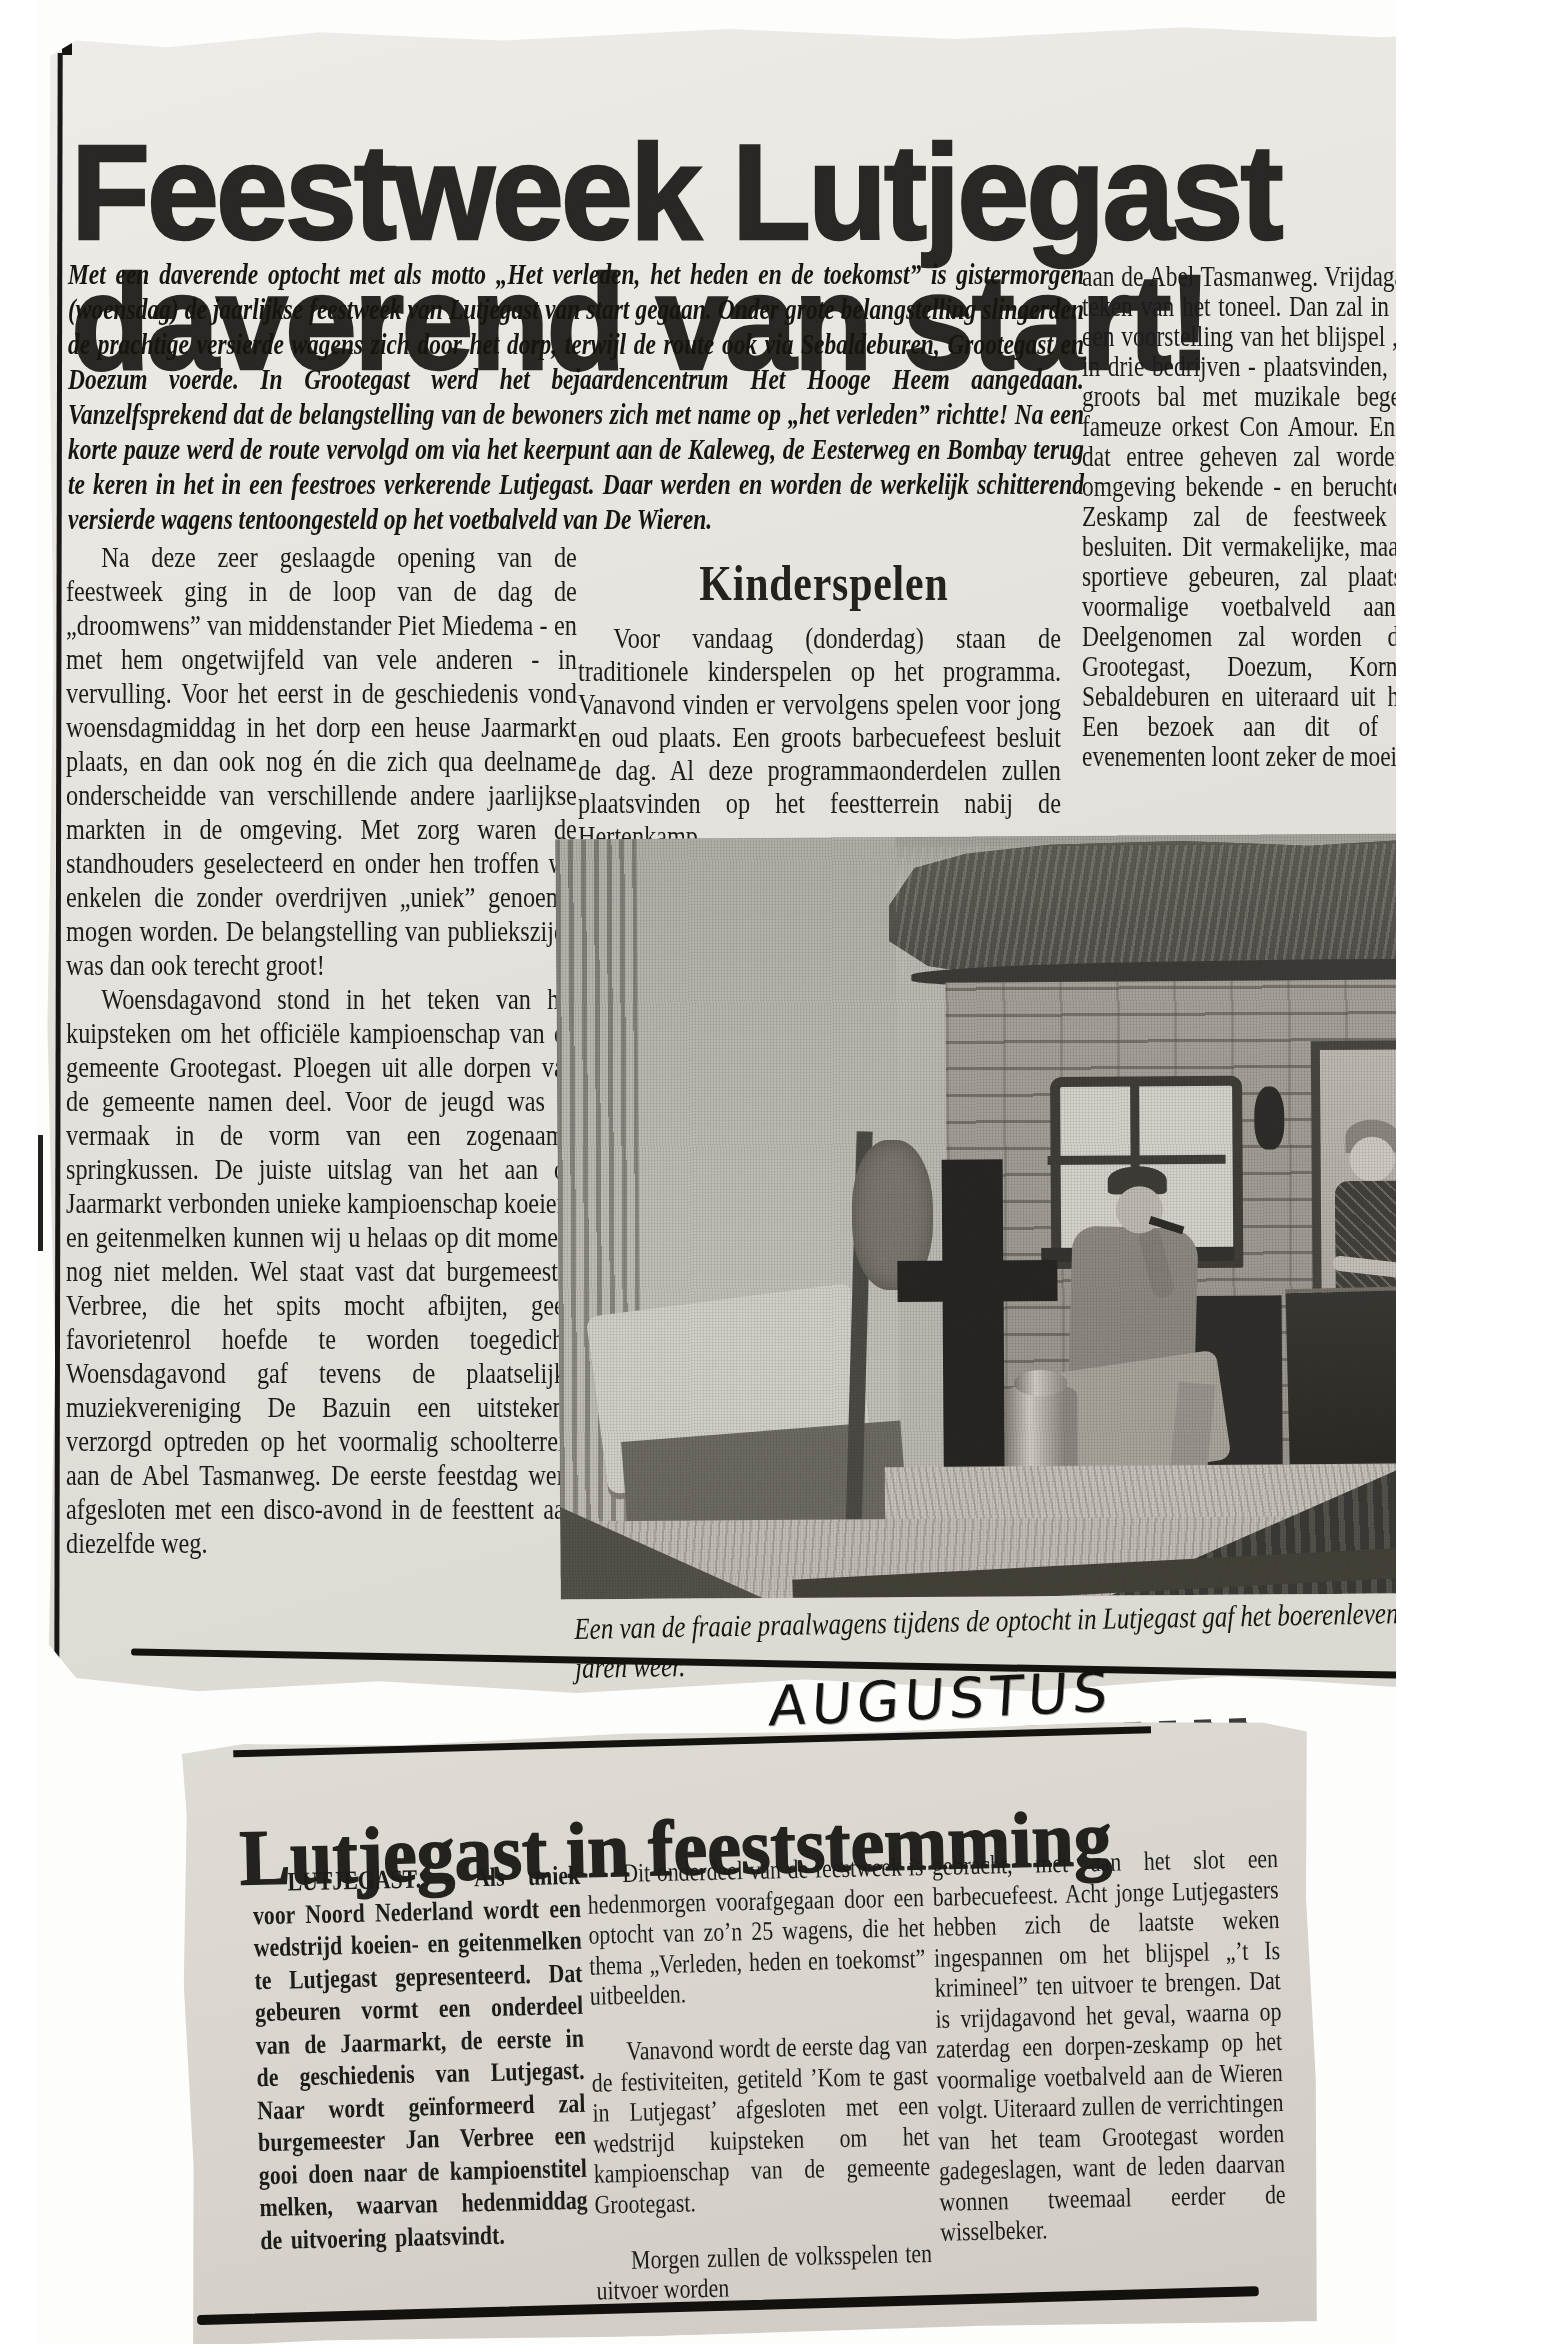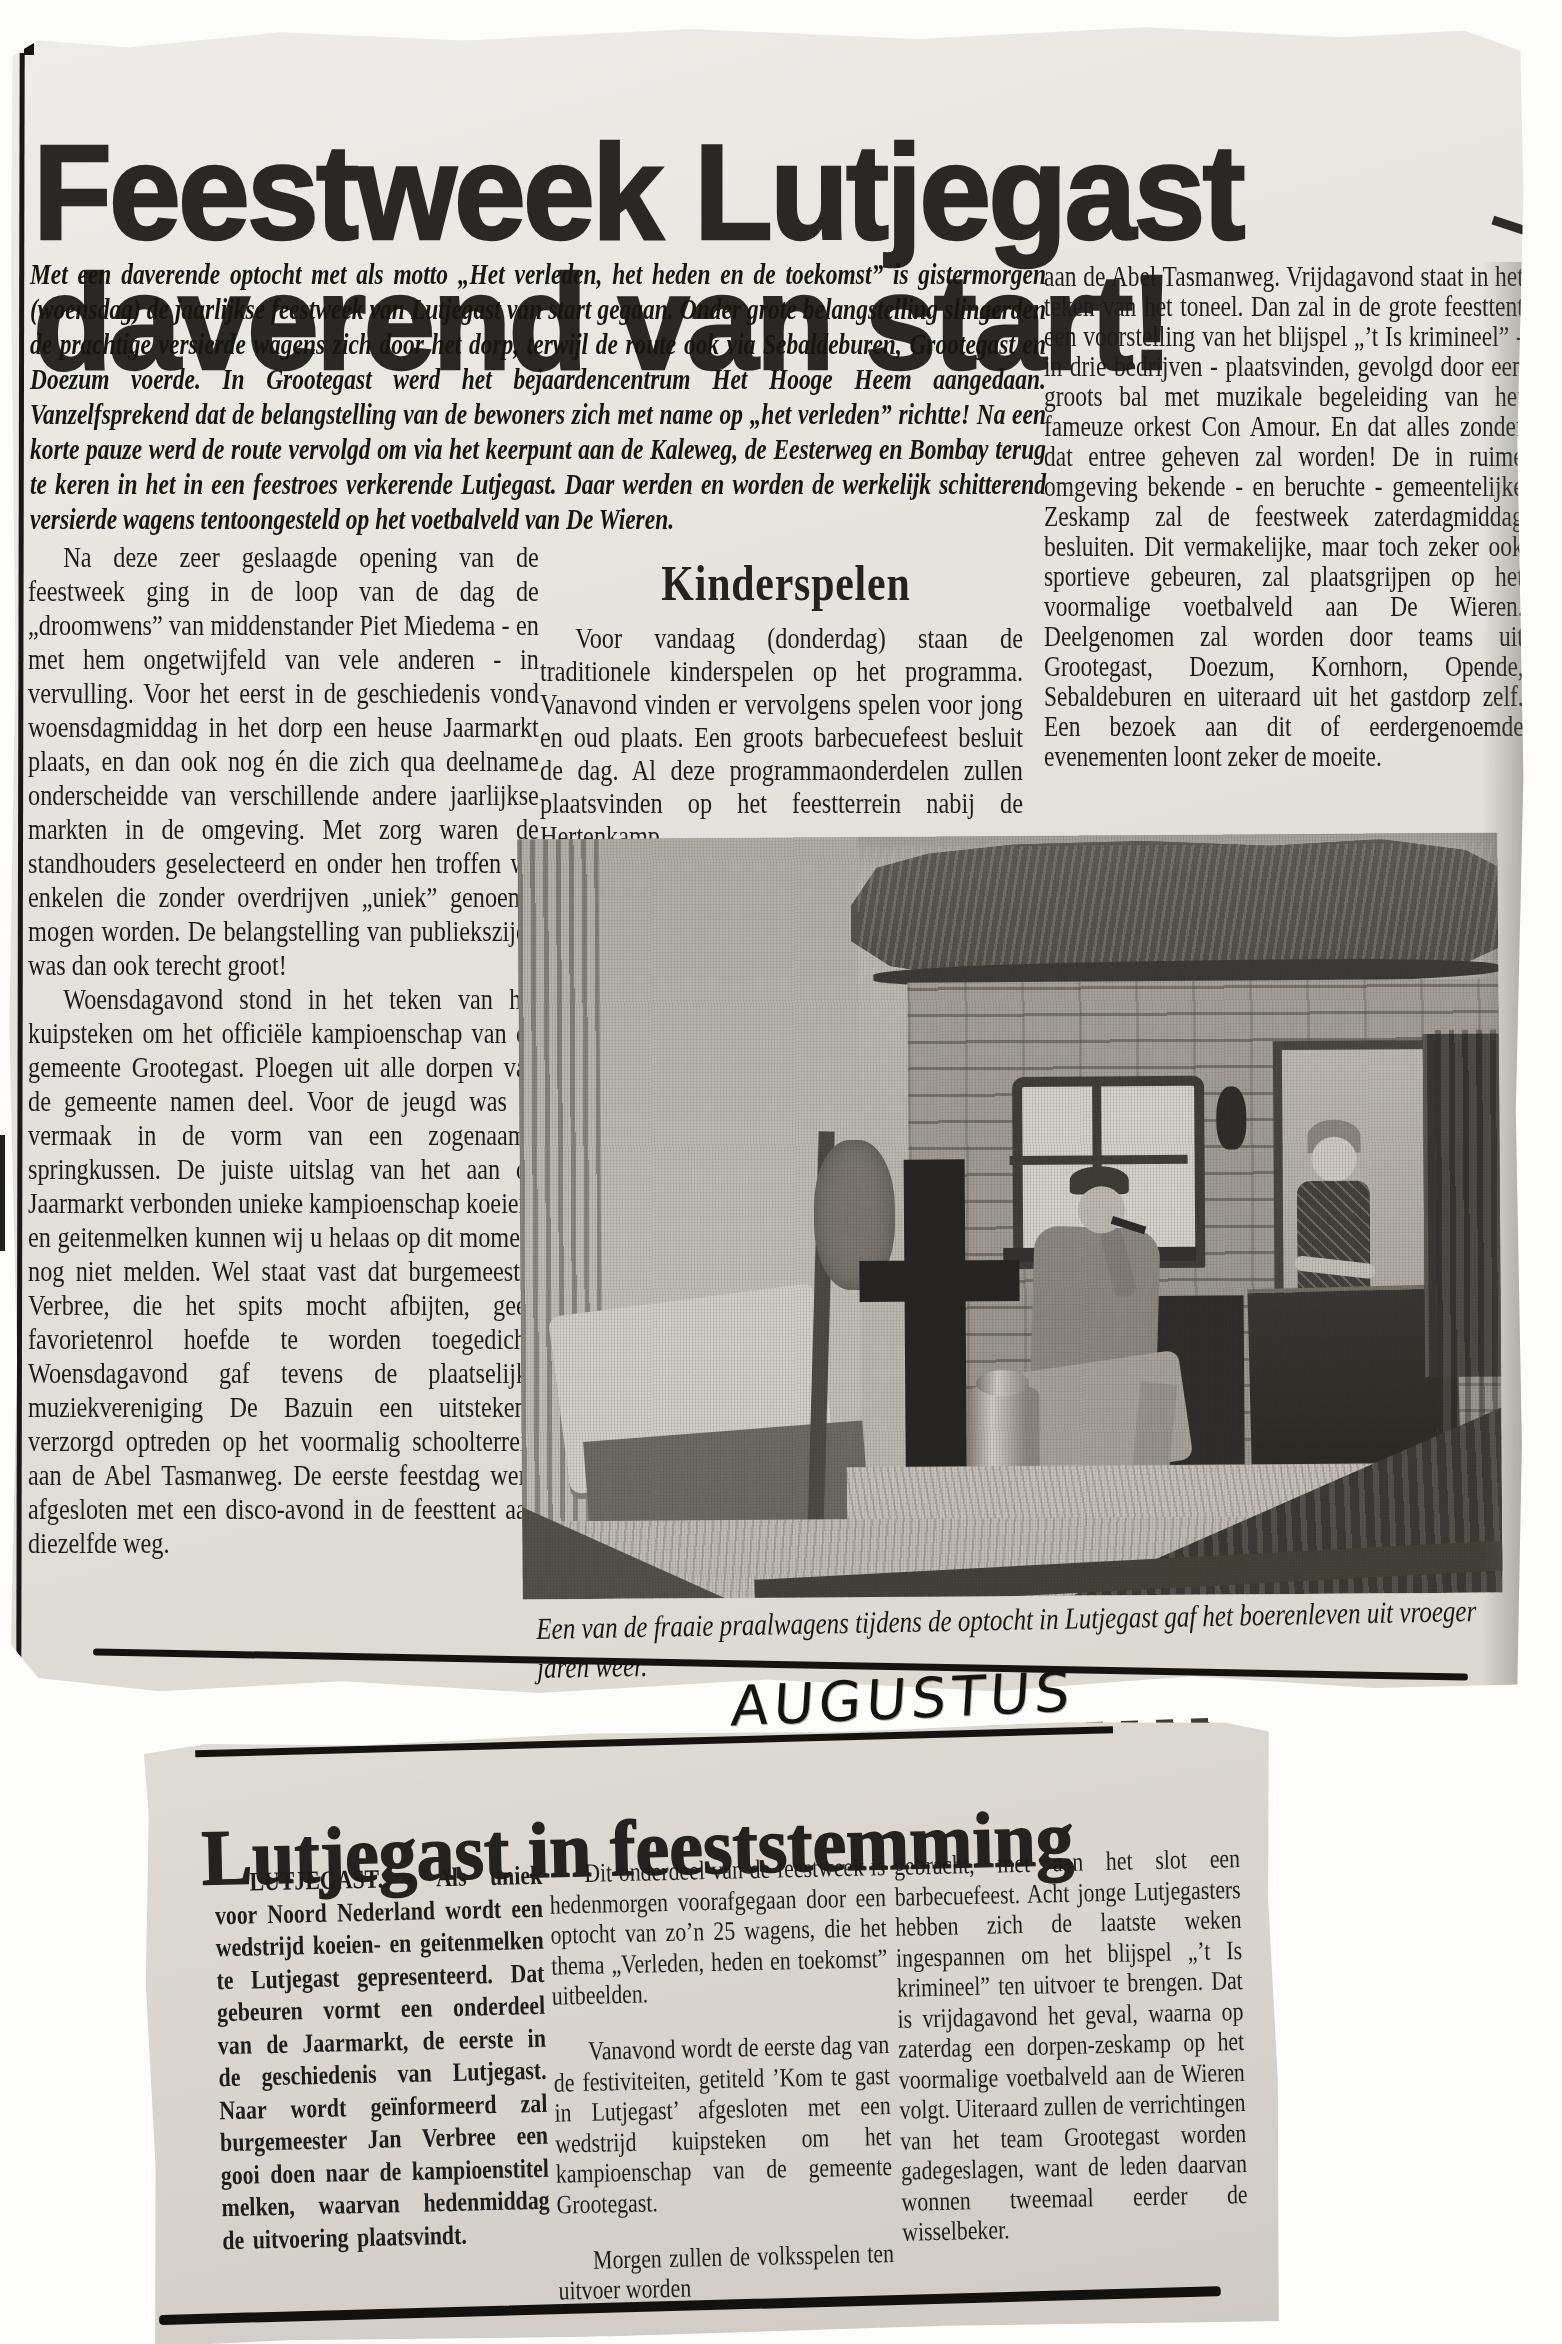--- a/index.html
+++ b/index.html
@@ -1,17 +1,17 @@
 <!DOCTYPE html>
 <html lang="nl"><head>
 <meta charset="utf-8">
 <style>
   html,body{margin:0;padding:0;background:#ffffff;}
-  .page{position:relative;width:1562px;height:2344px;background:#fdfdfc;overflow:hidden;
-        font-family:"Liberation Serif",serif;color:#1d1c1a;}
+  .page{position:relative;width:1358px;height:2344px;background:#fdfdfc;overflow:hidden;
+        font-family:"Liberation Serif",serif;color:#1d1c1a;margin-left:38px;}
   .abs{position:absolute;}
 
   
   #clip1{left:7.9px;top:25.6px;width:1517px;height:1669px;
     background:linear-gradient(165deg,#eeece8 0%,#e5e2dd 45%,#dbd7d1 100%);
     box-shadow:0 3px 7.9px rgba(40,38,35,.25);
     clip-path:polygon(0.3% 1.8%,2% 0.9%,8% 1.3%,18% 0.4%,30% 0.9%,45% 0.2%,60% 0.8%,75% 0.1%,88% 0.7%,96% 0.3%,99.7% 1.5%,99.9% 10%,99.5% 25%,99.9% 45%,99.4% 65%,99.8% 85%,99.5% 99.4%,90% 99.6%,78% 98.9%,65% 99.8%,50% 99.1%,35% 99.9%,22% 99.2%,10% 99.8%,2% 99%,0.2% 97%,0.6% 80%,0.1% 60%,0.5% 38%,0.2% 15%);}
   .ruleL{left:9.9px;top:27.6px;width:4.9px;height:1612px;background:#191816;transform:rotate(.12deg);}
   .markTL{left:15.8px;top:0px;width:10.8px;height:29.6px;background:#15140f;}
   .dashR{left:1484px;top:195px;width:35px;height:8.9px;background:#2c2b28;transform:rotate(18deg);}

